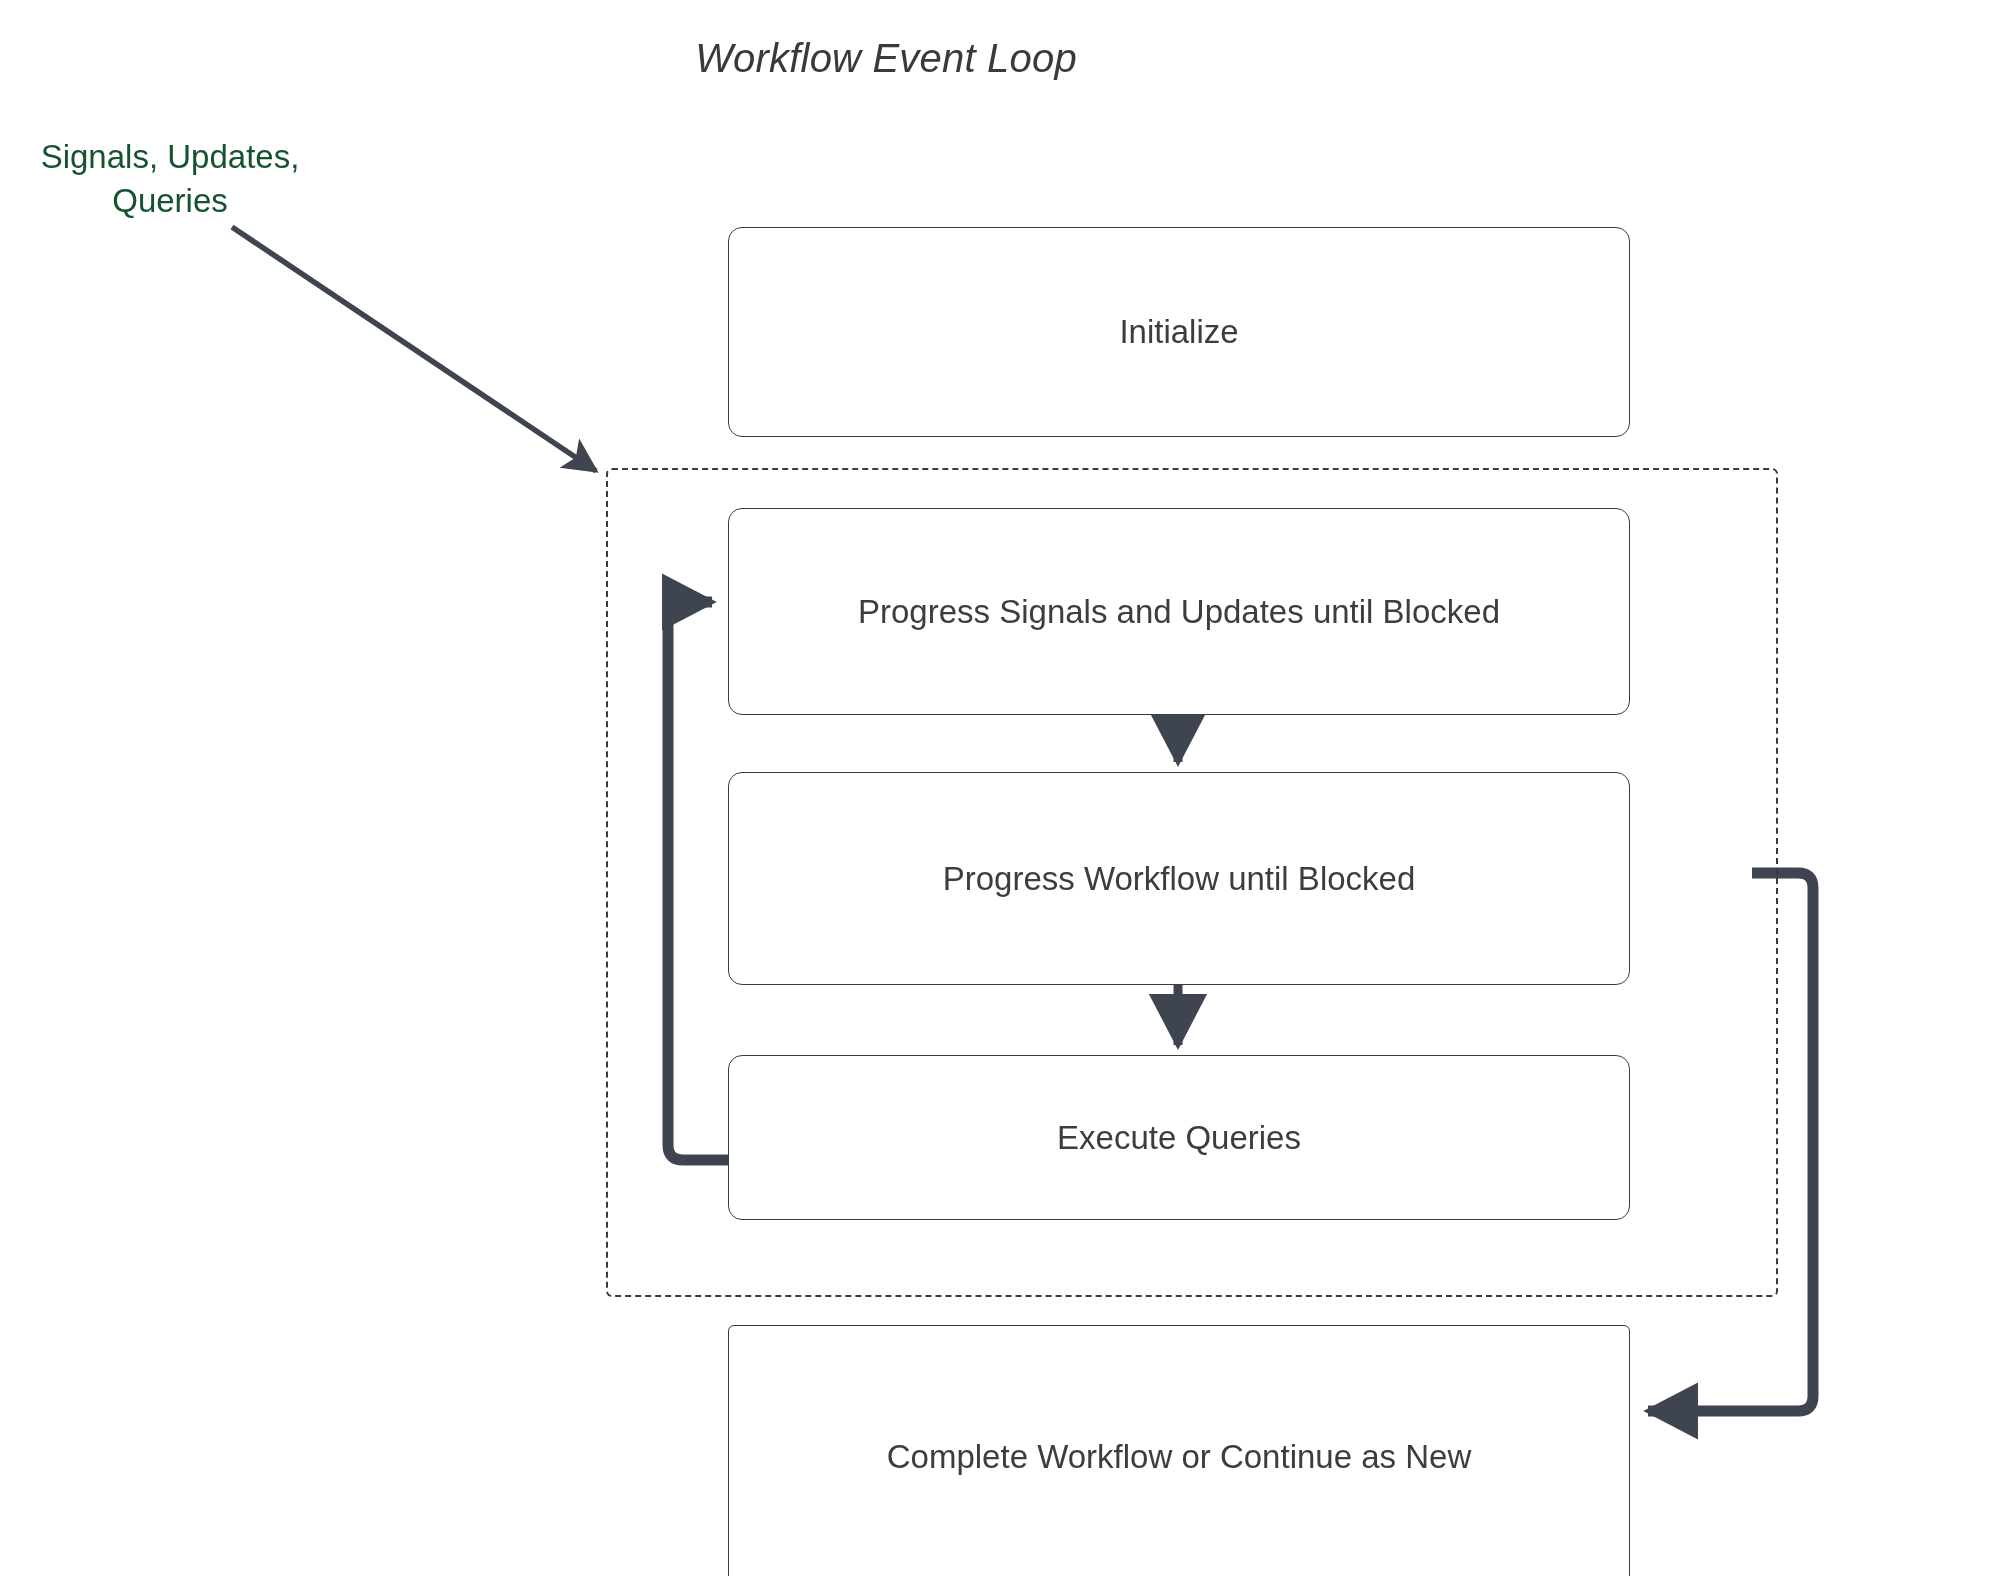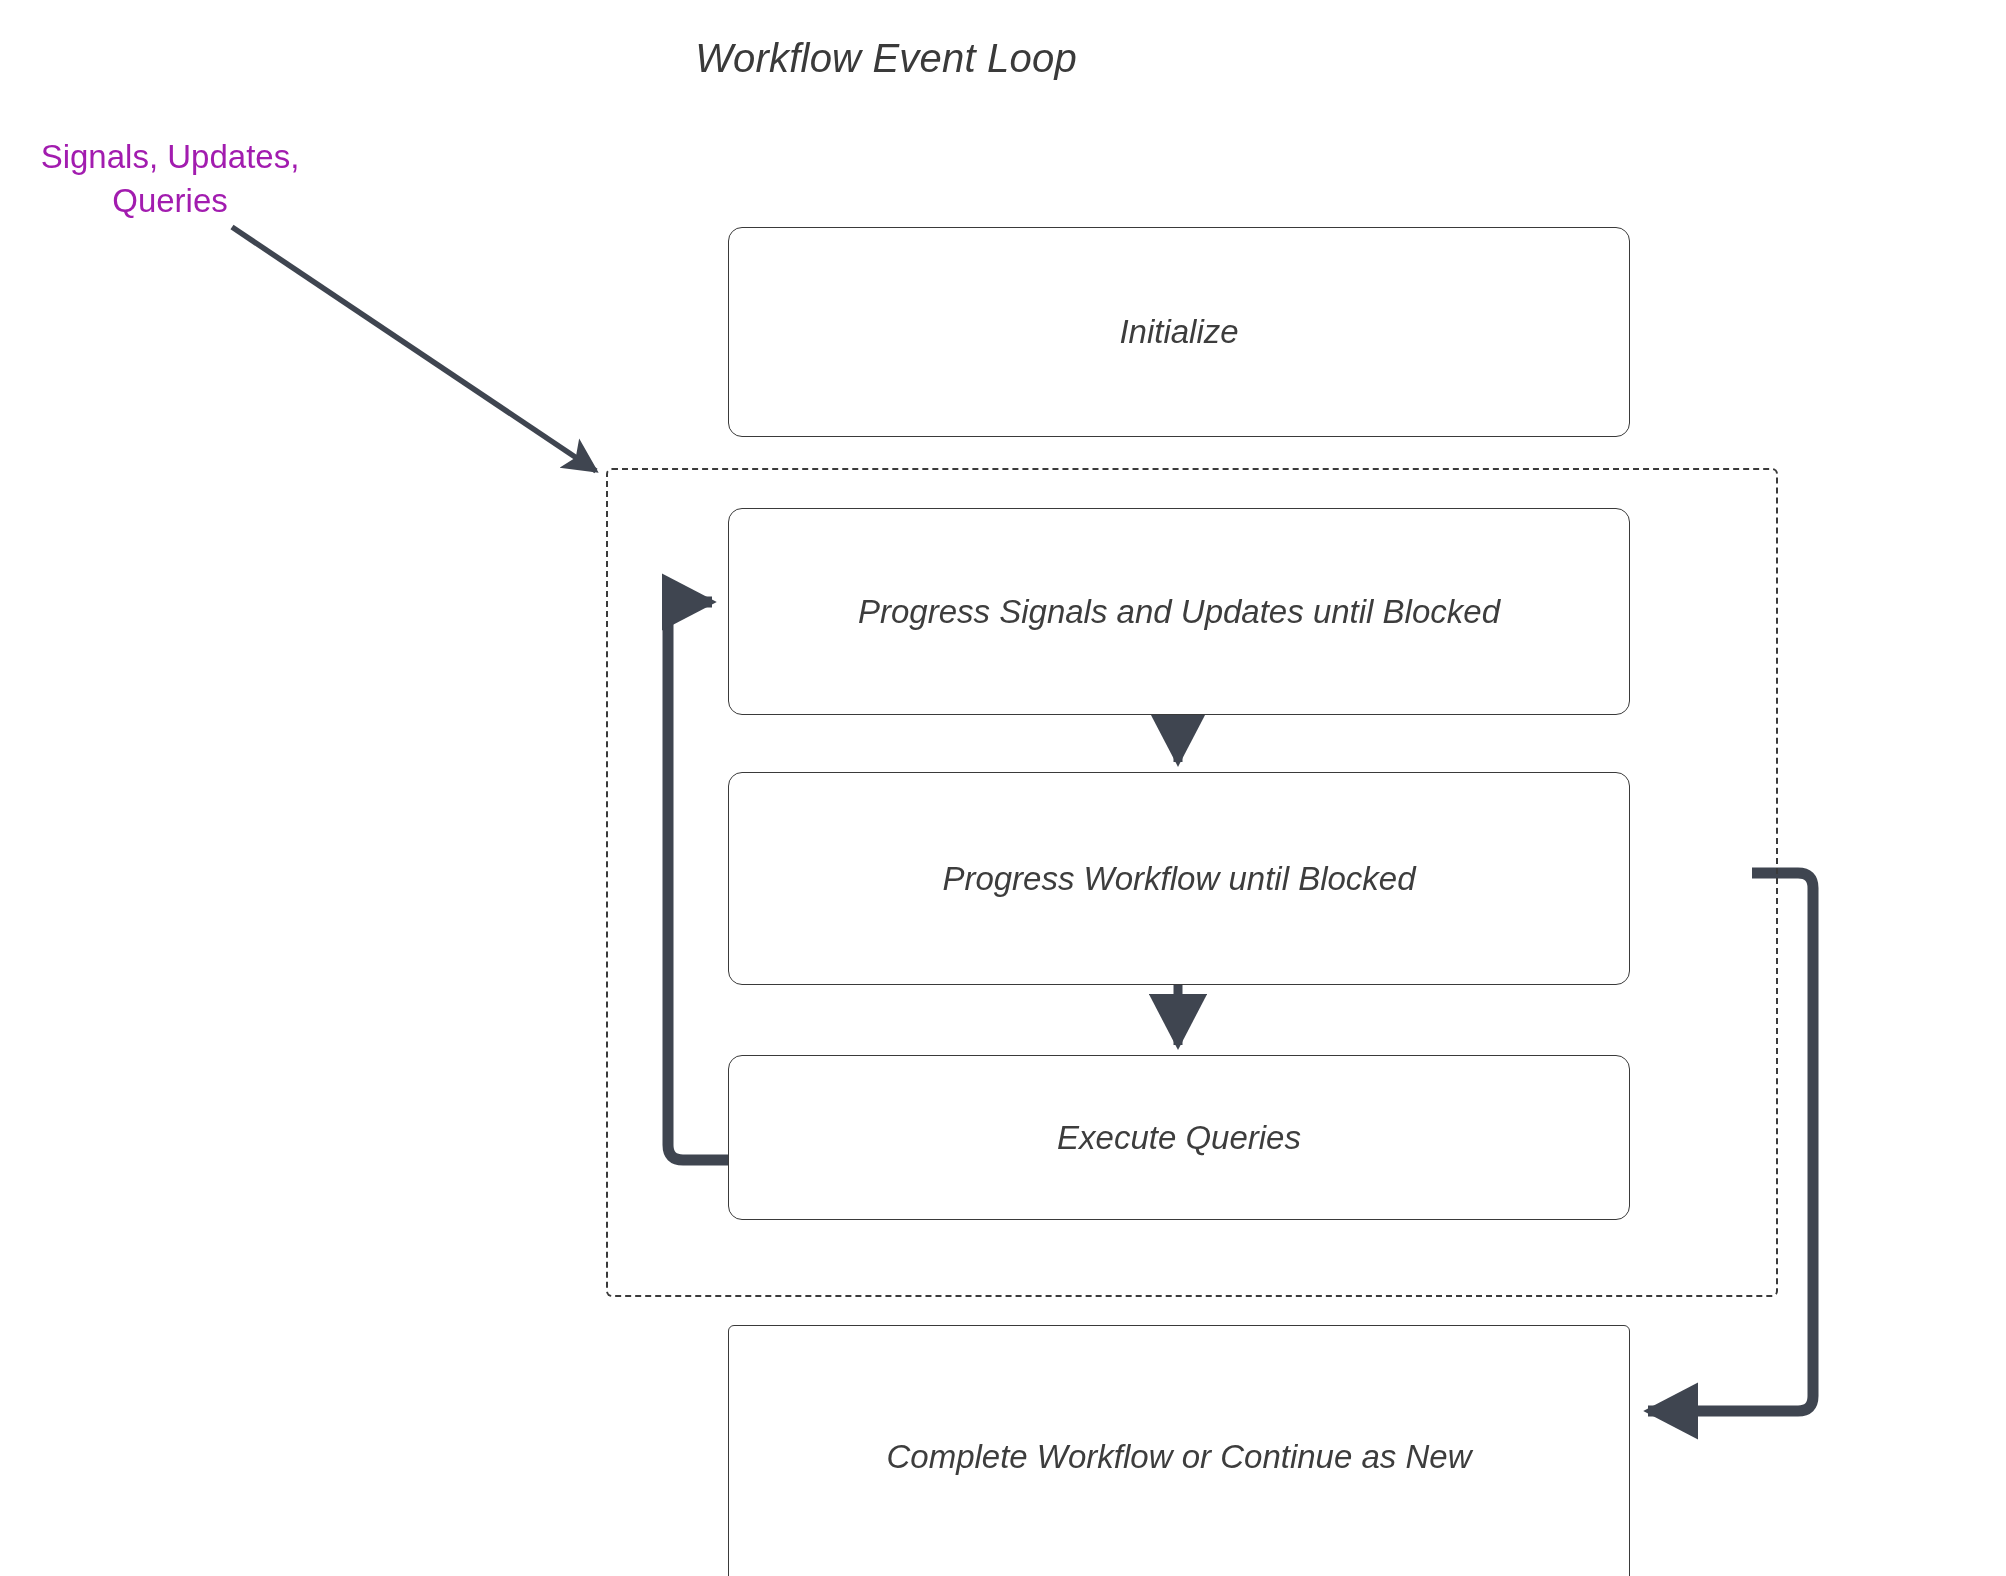--- a/index.html
+++ b/index.html
@@ -46,37 +46,36 @@
   }
 
   .input-label {
     position: absolute;
     left: 20px;
     top: 135px;
     width: 300px;
     text-align: center;
     font-size: 33px;
     line-height: 44px;
-    color: #a21caf;
+    color: #14532d;
     white-space: pre-line;
   }
 
   .node {
     position: absolute;
     box-sizing: border-box;
     background: #ffffff;
     border: 1.6px solid #3a3a3a;
     border-radius: 14px;
     display: flex;
     align-items: center;
     justify-content: center;
     font-size: 33px;
     color: #3d3d3d;
     text-align: center;
-    font-style: italic;
   }
 
   .node-label {
     display: block;
     padding: 0 24px;
   }
 
   .cluster {
     position: absolute;
     box-sizing: border-box;

